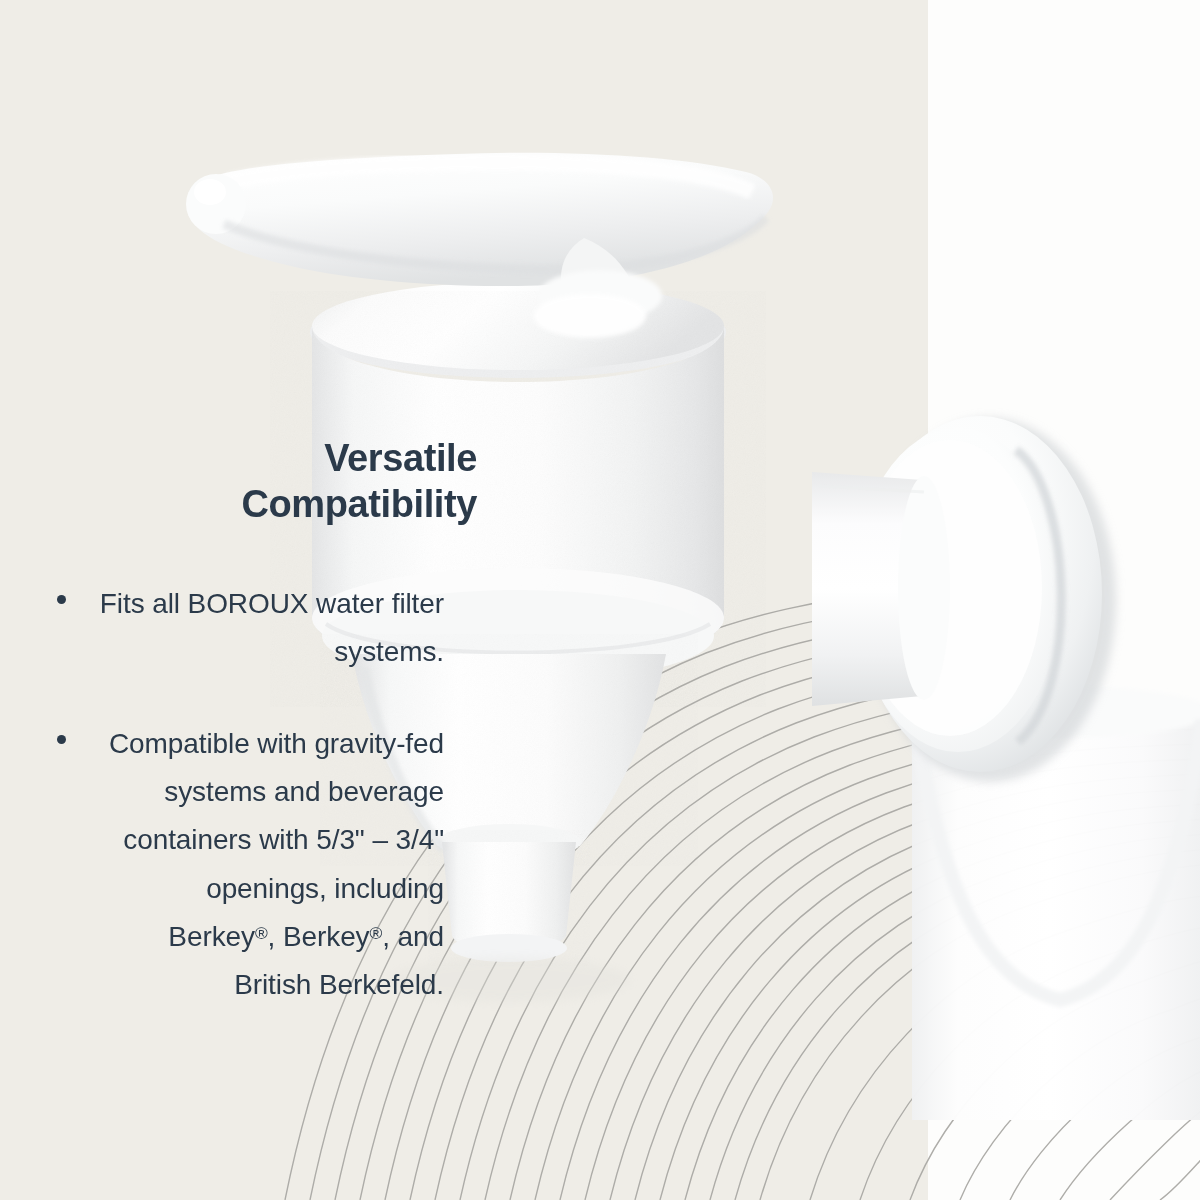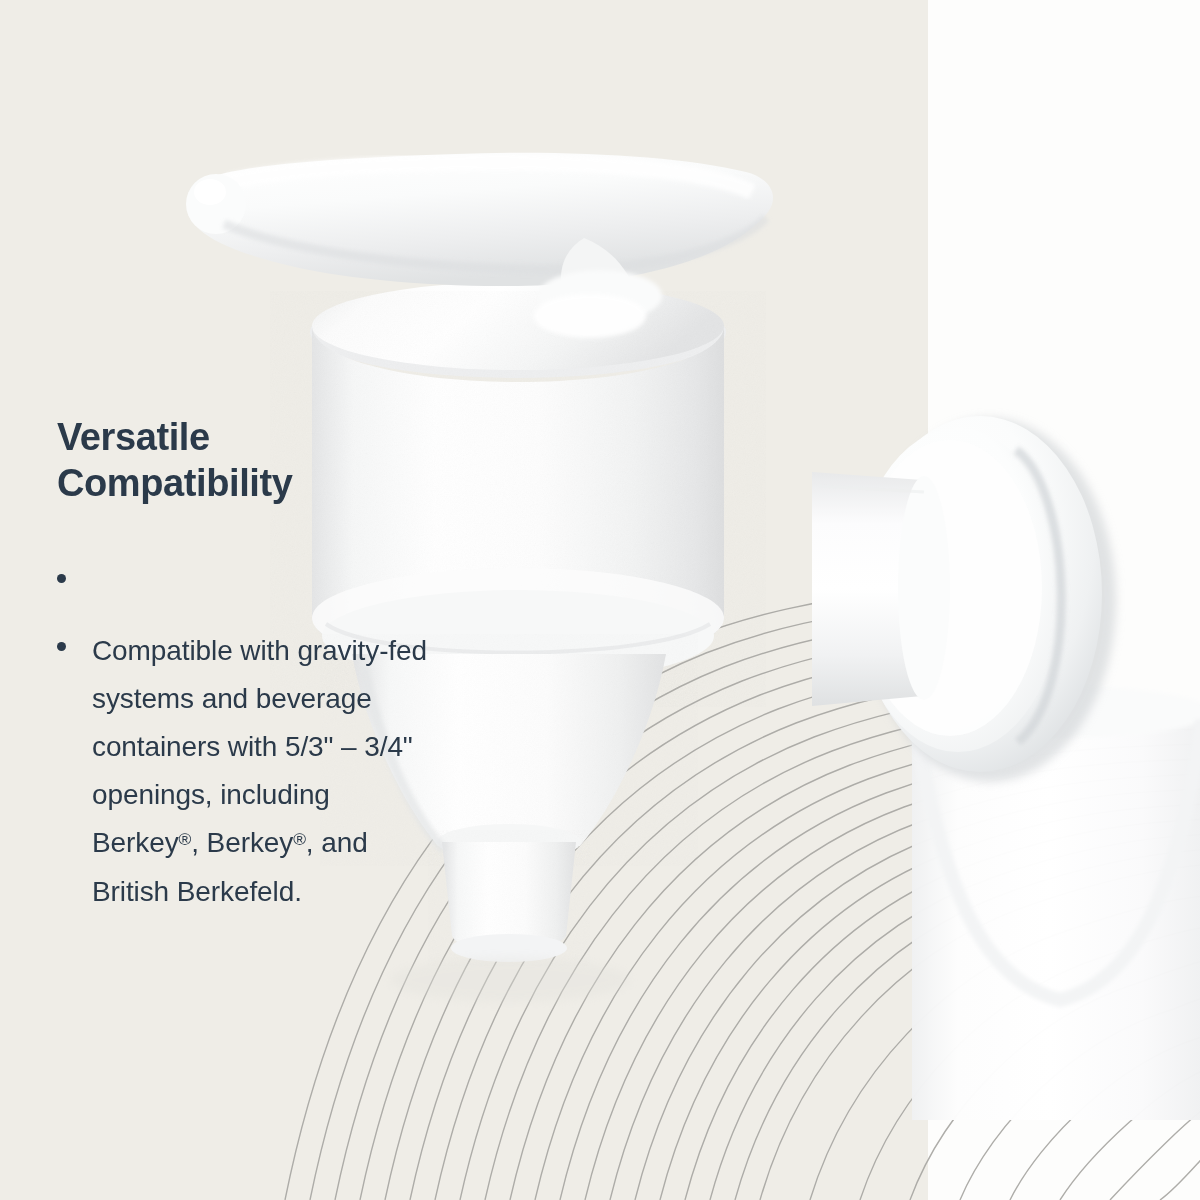--- a/index.html
+++ b/index.html
@@ -37,22 +37,23 @@
   
   .product {
     position:absolute;
     left:180px; top:120px;
     width:1020px; height:1000px;
   }
 
   
   .text-col {
     position:absolute;
-    left:57px; top:414px;
+    left:57px; top:435px;
     width:420px;
+    text-align:right;
   }
 
   .headline {
     font-size:38px;
     font-weight:700;
     line-height:1.22;
     letter-spacing:-0.4px;
     color:#2B3A4A;
     white-space:pre-line;
   }
@@ -298,20 +299,21 @@
 
   <div class="text-col">
 
     <h1 class="headline">Versatile
 Compatibility</h1>
 
     <ul class="bullets">
 
       <li class="bullet">
         <span class="bullet-dot"></span>
+        <span class="bullet-text">Fits all BOROUX water filter systems.</span>
       </li>
 
       <li class="bullet">
         <span class="bullet-dot"></span>
         <span class="bullet-text"><span>Compatible with gravity-fed systems and beverage containers with 5/3" – 3/4" openings, including Berkey</span><sup class="reg">®</sup><span>, Berkey</span><sup class="reg">®</sup><span>, and British Berkefeld.</span></span>
       </li>
 
     </ul>
   </div>
 

